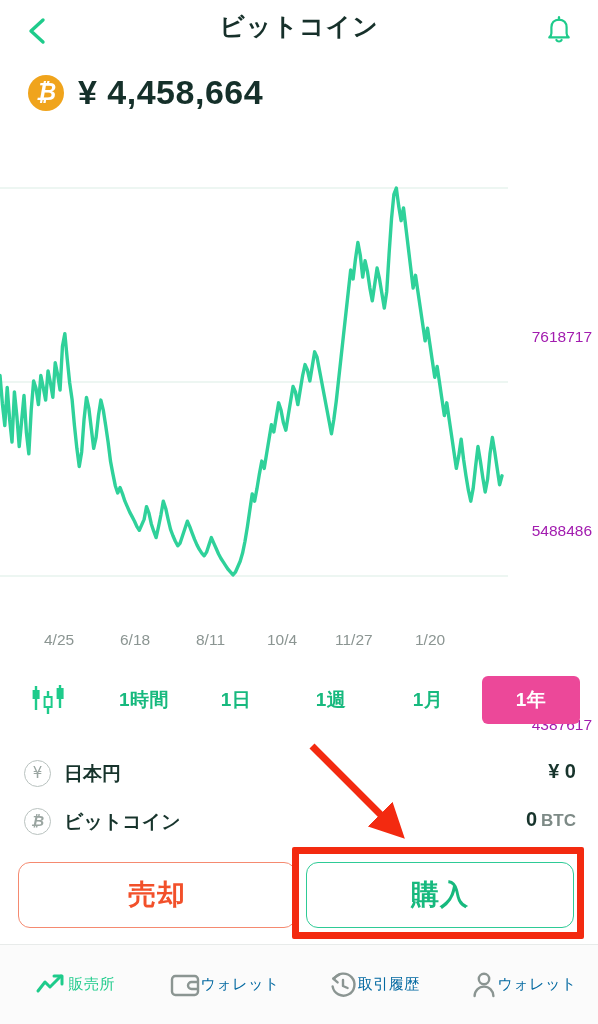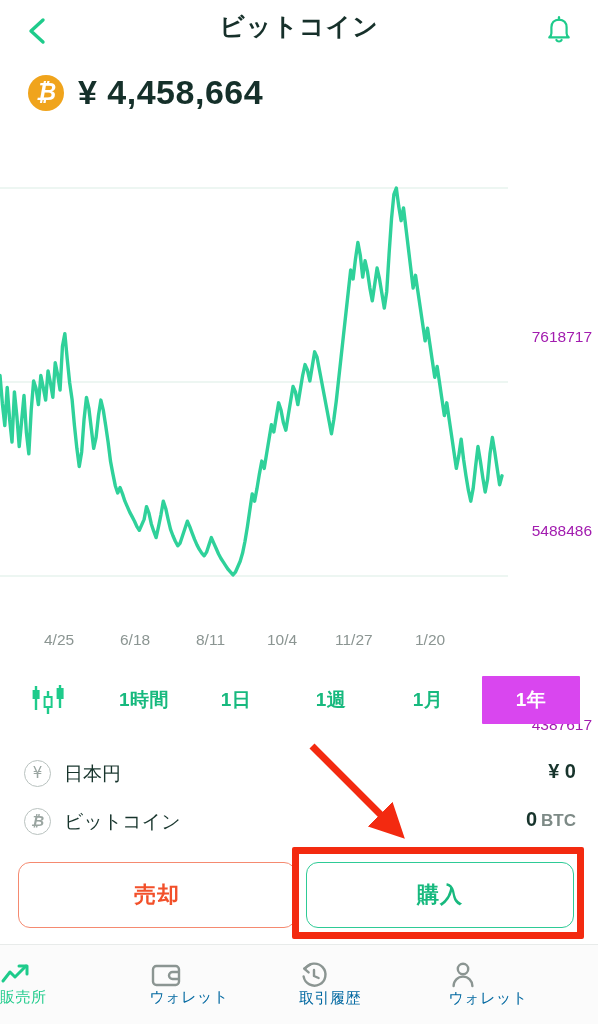--- a/index.html
+++ b/index.html
@@ -47,61 +47,61 @@
   .x-label { position:absolute; font-size:15.5px; color:#8b9592; white-space:nowrap; }
 
   
   .period-bar { position:absolute; top:676px; left:0; width:598px; height:48px; }
   .candle-icon { position:absolute; left:26px; top:6px; width:46px; height:36px; cursor:pointer; }
   .period-item {
     position:absolute; top:0; height:48px; display:flex; align-items:center; justify-content:center;
     font-size:19px; font-weight:700; color:#17b97e; cursor:pointer; letter-spacing:0.5px;
   }
   .period-item.selected {
-    background:#d946ef; color:#ffffff; border-radius:1px;
+    background:#ec4899; color:#ffffff; border-radius:6px;
   }
 
   
   .bal-row { position:absolute; left:0; width:598px; height:44px; }
   .bal-icon {
     position:absolute; left:24px; top:8px; width:27px; height:27px; border-radius:50%;
     border:1.4px solid #b9c2bf; display:flex; align-items:center; justify-content:center;
     color:#9aa5a1; font-size:15px; font-family:"DejaVu Sans", sans-serif; line-height:1;
   }
   .bal-icon.btc { font-style:italic; font-weight:600; }
-  .bal-name { position:absolute; left:64px; top:9px; font-size:19px; font-weight:400; color:#17342c; }
+  .bal-name { position:absolute; left:64px; top:9px; font-size:19px; font-weight:700; color:#17342c; }
   .bal-val {
     position:absolute; right:22px; top:8px; font-size:20px; font-weight:700;
     color:#17342c; white-space:nowrap;
   }
   .bal-val .unit { font-size:17px; font-weight:700; color:#7d8a86; margin-left:4px; }
 
   
   .action-btn {
     position:absolute; height:66px; border-radius:12px; background:#fff;
     display:flex; align-items:center; justify-content:center;
-    font-size:22px; font-weight:700; cursor:pointer; letter-spacing:1px;
+    font-size:28px; font-weight:700; cursor:pointer; letter-spacing:1px;
   }
   .sell-btn { left:18px; top:862px; width:278px; border:1.6px solid #f58a70; color:#f2502a; }
   .buy-btn  { left:306px; top:862px; width:268px; border:1.6px solid #2ecb96; color:#17b97e; }
 
   
   .anno-rect {
     position:absolute; left:292px; top:847px; width:292px; height:92px;
     border:7px solid #f32a10; border-radius:2px; pointer-events:none;
   }
   .anno-arrow { position:absolute; left:300px; top:738px; pointer-events:none; }
 
   
   .bottom-nav {
     position:absolute; left:0; bottom:0; width:598px; height:80px;
     background:#fbfbfb; border-top:1px solid #e8ebea; display:flex;
   }
   .nav-item {
-    flex:1; display:flex; flex-direction:column; align-items:flex-start; justify-content:center;
+    flex:1; display:flex; flex-direction:row; align-items:center; justify-content:center;
     cursor:pointer;
   }
   .nav-label { font-size:15px; color:#0369a1; letter-spacing:0.5px; }
   .nav-item.active .nav-label { color:#1ecb8b; }
 </style>
 </head>
 <body>
 
 <div id="app">
 

